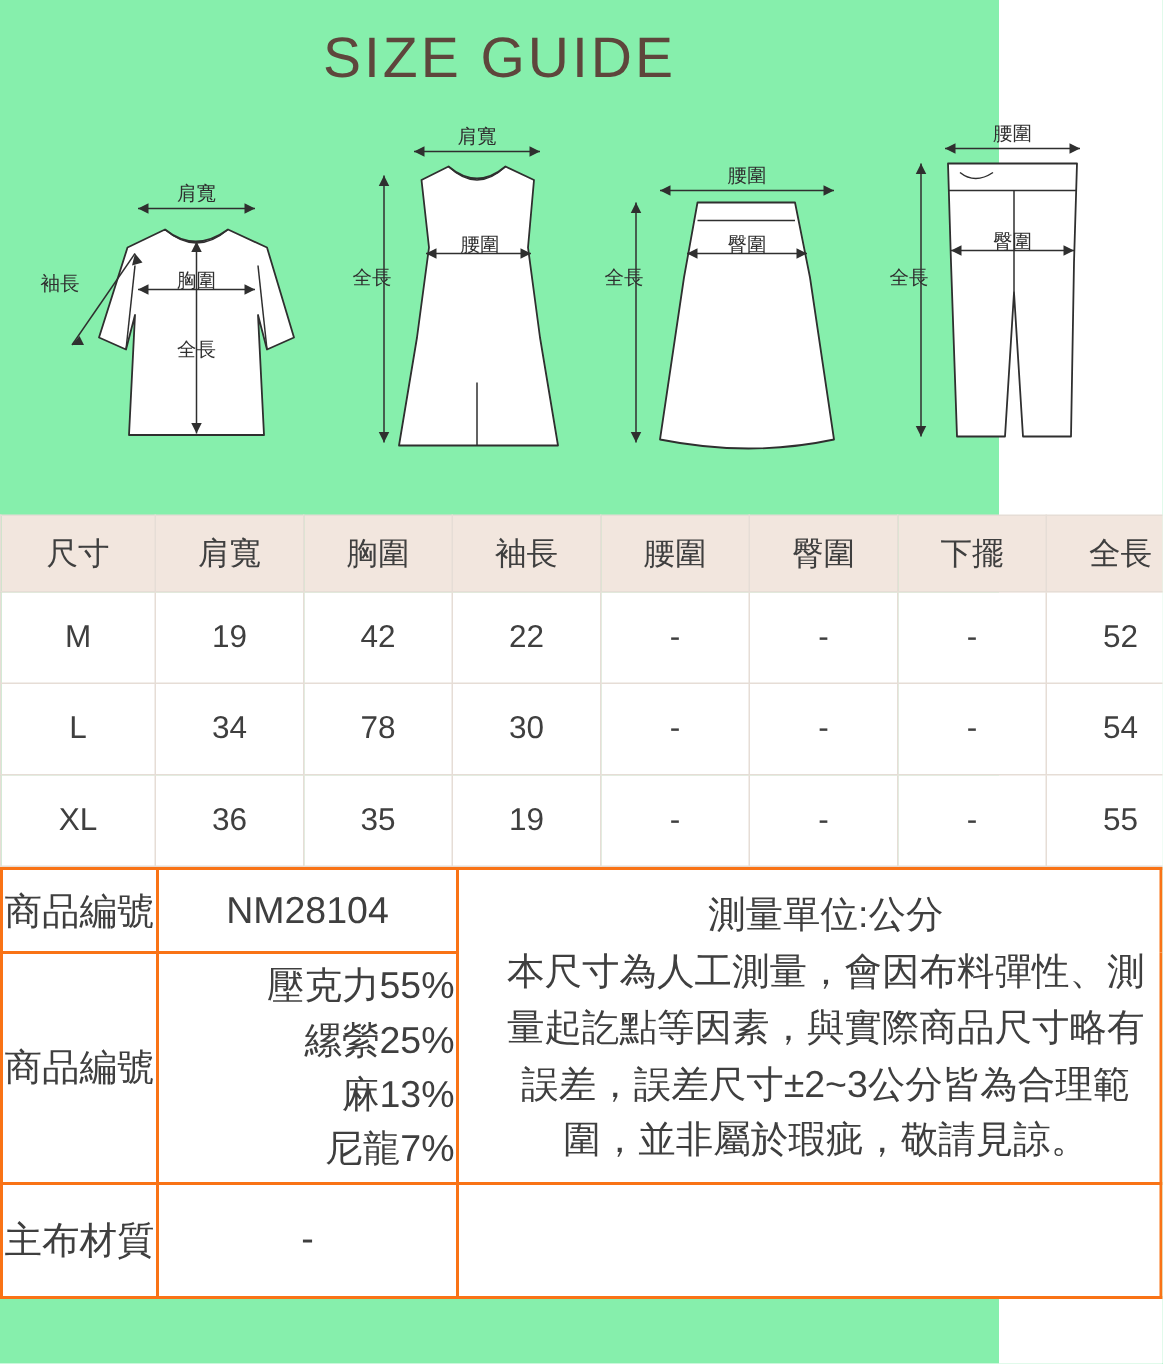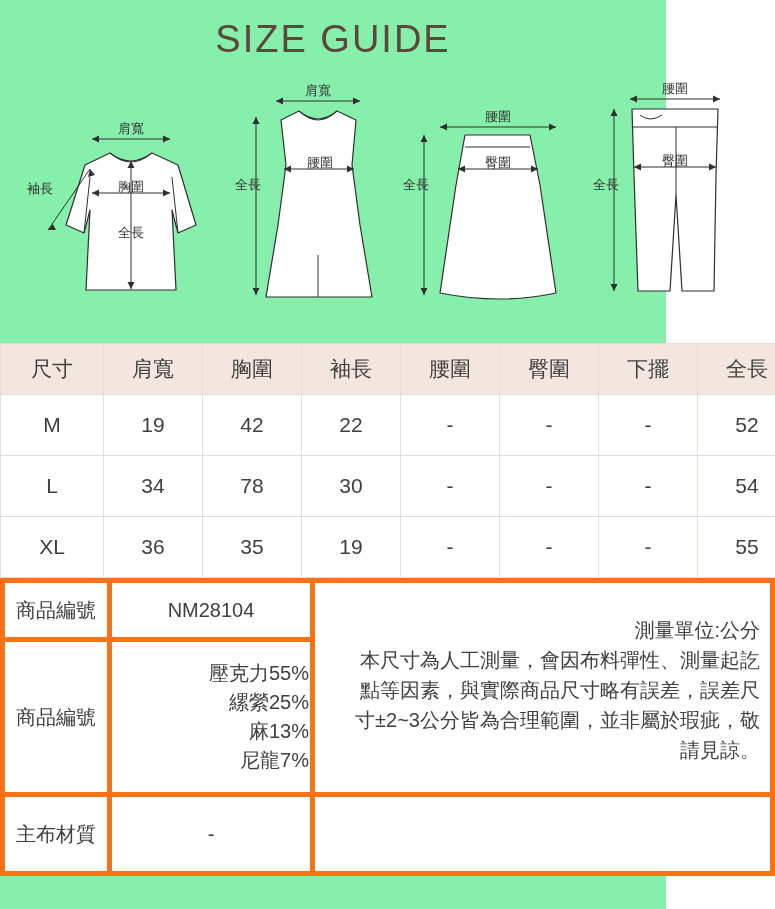--- a/index.html
+++ b/index.html
@@ -66,41 +66,41 @@
   .col-size { width: 100px; }
   .col-dim { width: 96px; }
 
   
   table.info-table {
     border-collapse: collapse;
     width: 775px;
     table-layout: fixed;
   }
   table.info-table td {
-    border: 5px solid #f97316;
+    border: 2px solid #f97316;
     color: #3f3f3f;
-    font-size: 20px;
+    font-size: 25px;
     vertical-align: middle;
   }
   .info-label {
     width: 100px;
     text-align: center;
     font-size: 18px;
   }
   .info-value {
     width: 196px;
     text-align: center;
     line-height: 1.45;
     font-size: 19px;
   }
   .info-note {
     padding: 8px 10px 8px 32px;
     line-height: 1.5;
     font-size: 18px;
-    text-align: right;
+    text-align: center;
     vertical-align: top;
   }
   .row-code td { height: 52px; }
   .row-main td { height: 148px; }
   .row-sub td { height: 72px; }
   .note-cell-inner { padding-top: 4px; }
   text.lbl {
     font-family: "Liberation Sans", sans-serif;
     font-size: 13px;
     fill: #2f2f2f;

